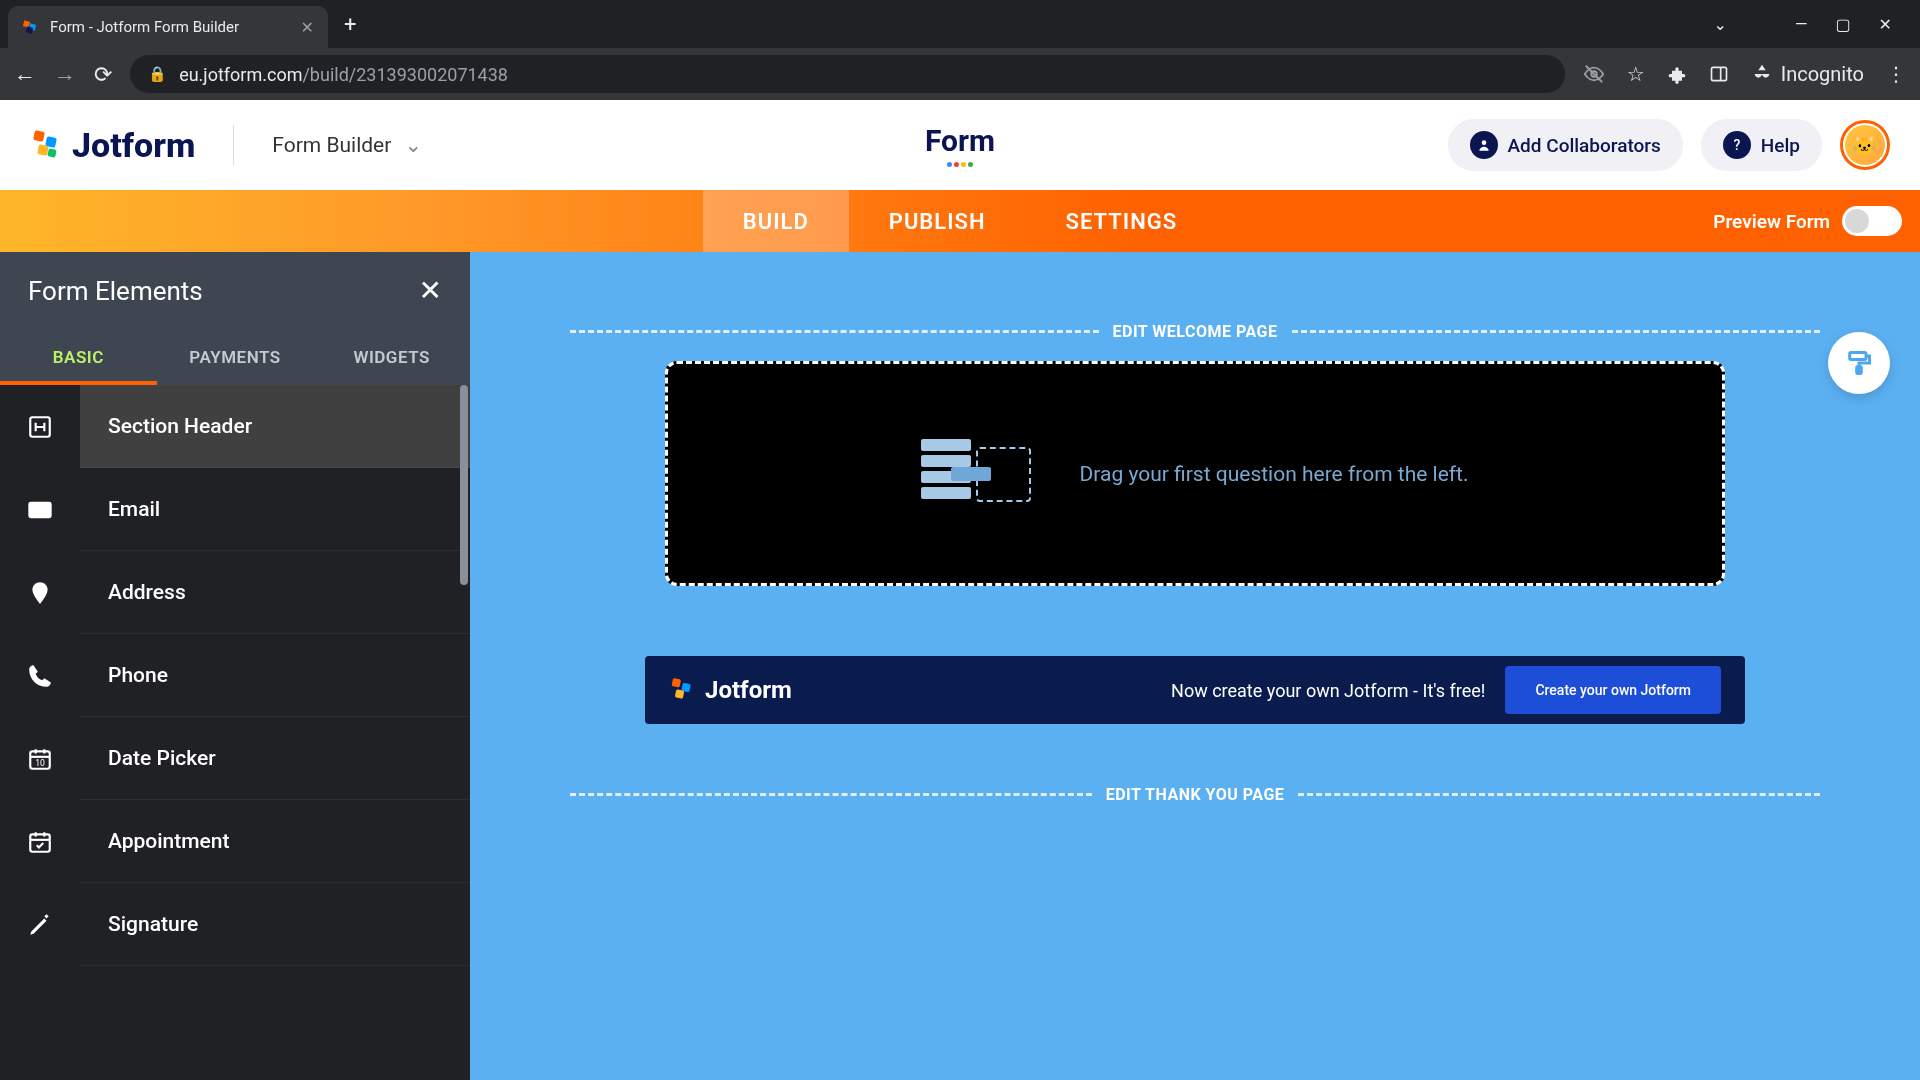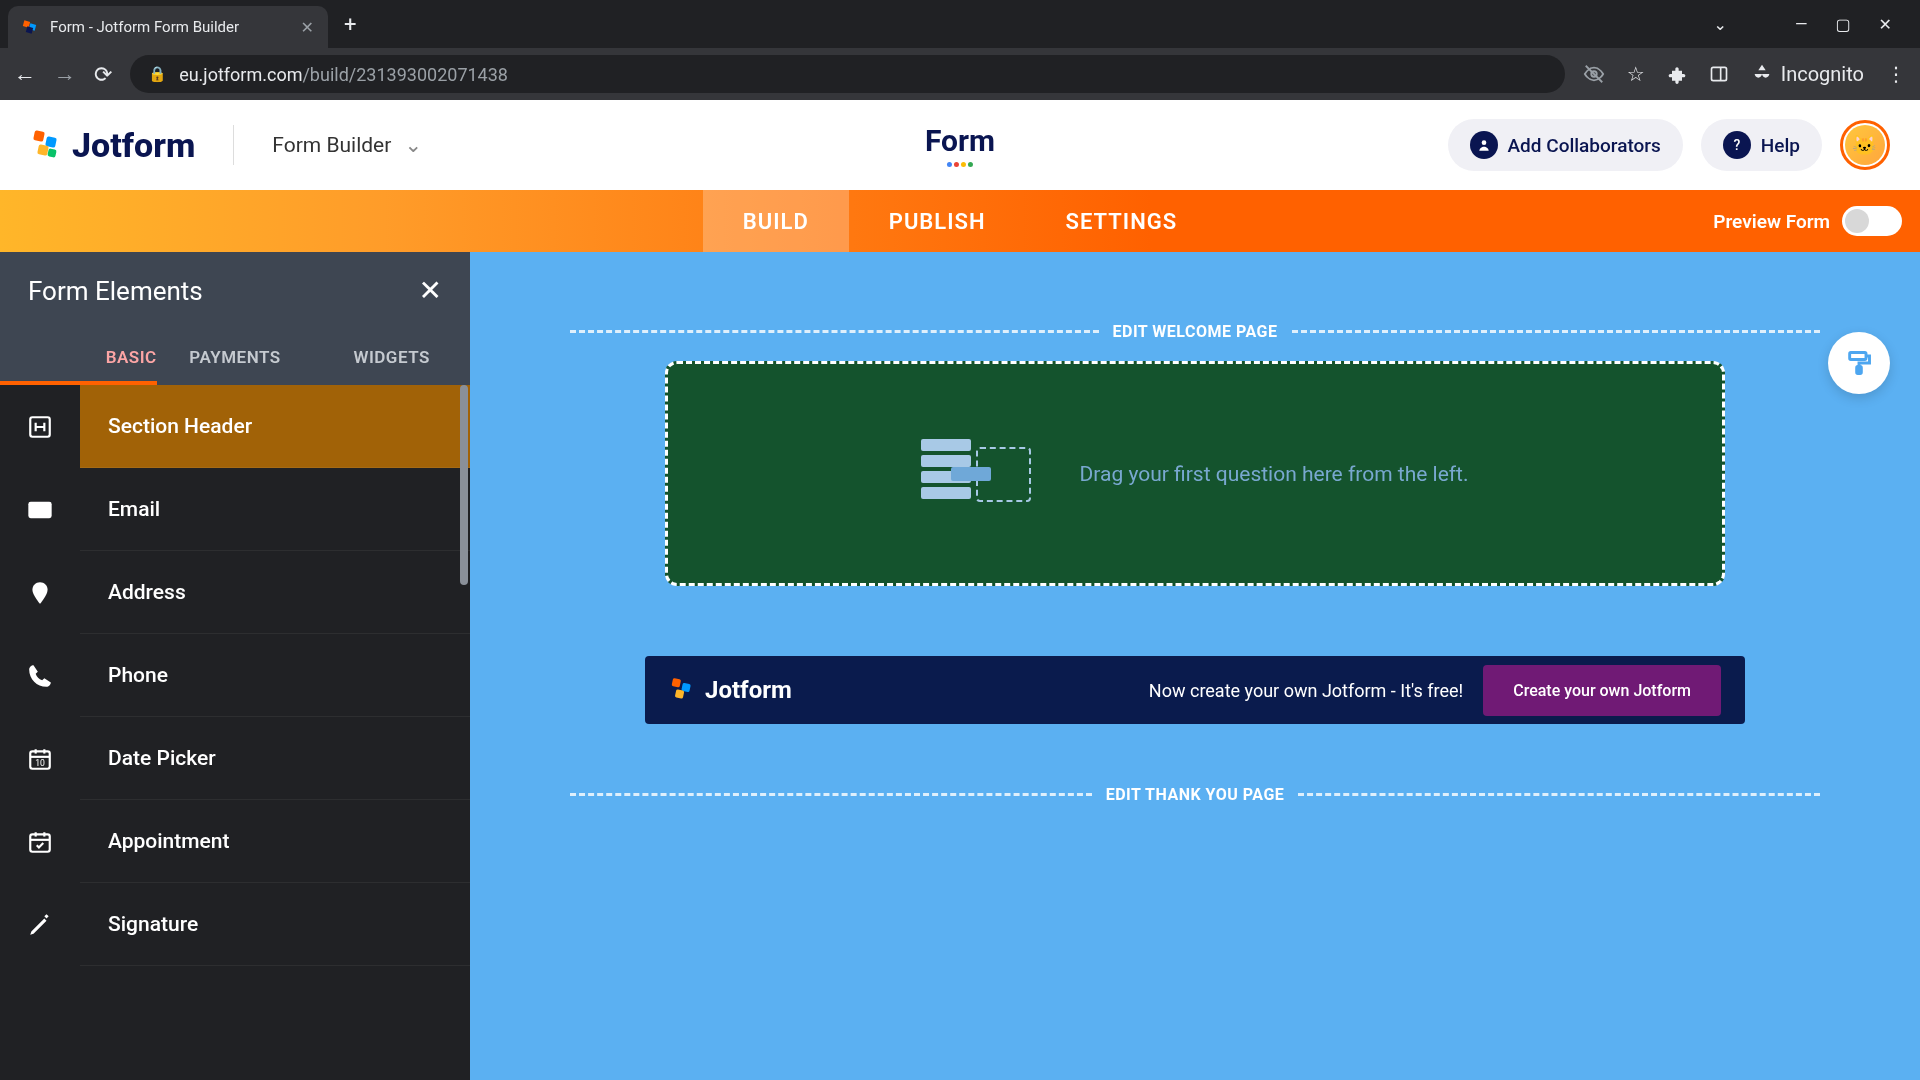--- a/index.html
+++ b/index.html
@@ -58,45 +58,45 @@
 
 .workspace { display: flex; height: calc(1080px - 48px - 52px - 90px - 62px); }
 
 
 .sidebar { width: 470px; background: #54565; display: flex; flex-direction: column; }
 .sidebar-header { display: flex; align-items: center; justify-content: space-between; padding: 22px 28px; background: #3e4652; }
 .sidebar-title { color: #fff; font-size: 26px; font-weight: 400; }
 .sidebar-close { color: #fff; font-size: 28px; cursor: pointer; }
 .sidebar-tabs { display: flex; background: #3e4652; }
 .sidebar-tab { flex: 1; text-align: center; padding: 18px 0; color: #c5cad0; font-size: 17px; font-weight: 600; letter-spacing: 0.5px; cursor: pointer; position: relative; }
-.sidebar-tab.active { color: #fca5a5; text-align: right; }
+.sidebar-tab.active { color: #bef264; }
 .sidebar-tab.active::after { content: ''; position: absolute; bottom: 0; left: 0; width: 100%; height: 4px; background: #ff6100; }
 .elements-list { flex: 1; overflow-y: auto; position: relative; }
 .element-item { display: flex; align-items: center; height: 83px; cursor: grab; }
 .element-icon-box { width: 80px; height: 100%; display: flex; align-items: center; justify-content: center; color: #fff; font-size: 26px; }
-.element-item.highlighted .element-label-wrap { background: #a16207; }
+.element-item.highlighted .element-label-wrap { background: #404040; }
 .element-label-wrap { flex:1; height:100%; display:flex; align-items:center; border-bottom: 1px solid rgba(255,255,255,0.06); padding-left: 28px; color:#fff; font-size:21px; font-weight:500;}
 .elements-scrollbar { position:absolute; right:2px; top:0; width:8px; height:200px; background:#8a9099; border-radius:4px; }
 
 
 .canvas { flex: 1; background: #5bb0f2; position: relative; padding-top: 50px; }
 .edit-divider { display: flex; align-items: center; justify-content: center; margin: 20px 100px; gap: 14px; }
 .edit-divider-line { flex: 1; border-top: 3px dashed #fff; opacity: 0.8; }
 .edit-divider-text { color: #fff; font-size: 16px; font-weight: 700; letter-spacing: 0.5px; }
-.drop-zone { margin: 20px auto; width: 1060px; height: 225px; border: 3px dashed #fff; border-radius: 12px; background: #14532d; display: flex; align-items: center; justify-content: center; gap: 48px; }
+.drop-zone { margin: 20px auto; width: 1060px; height: 225px; border: 3px dashed #fff; border-radius: 12px; background: #000000; display: flex; align-items: center; justify-content: center; gap: 48px; }
 .drop-illustration { width: 110px; height: 70px; position: relative; }
 .drop-illustration .stack { position:absolute; left:0; top:0; width:50px; }
 .drop-illustration .stack div { height:12px; background:#a8c9e6; margin-bottom:4px; border-radius:2px; }
 .drop-illustration .target { position:absolute; right:0; top:8px; width:55px; height:55px; border:2px dashed #a8c9e6; border-radius:4px; }
 .drop-illustration .drag-item { position:absolute; left:30px; top:28px; width:40px; height:14px; background:#6fa8d8; border-radius:2px; }
 .drop-text { color: #79a8d0; font-size: 21px; }
 .promo-banner { margin: 70px auto 0; width: 1100px; height: 68px; background: #0a1b4d; display: flex; align-items: center; padding: 0 24px; gap: 20px; border-radius: 4px; }
 .promo-logo { color: #fff; font-size: 24px; font-weight: 700; display:flex; align-items:center; gap:10px; }
 .promo-text { margin-left: auto; color: #fff; font-size: 18px; }
-.promo-btn { background: #701a75; color: #fff; padding: 16px 30px; font-size: 16px; font-weight: 500; border-radius: 4px; cursor: pointer; }
+.promo-btn { background: #1d4ed8; color: #fff; padding: 16px 30px; font-size: 14px; font-weight: 500; border-radius: 4px; cursor: pointer; }
 .fab { position: absolute; right: 30px; top: 80px; width: 62px; height: 62px; border-radius: 50%; background: #fff; display: flex; align-items: center; justify-content: center; color: #4da6f0; font-size: 26px; cursor: pointer; box-shadow: 0 4px 12px rgba(0,0,0,0.15); }
 
 svg { display: block; }
 </style>
 </head>
 <body>
 
 <div class="browser-chrome">
   <div class="tab-bar">
     <div class="tab">

